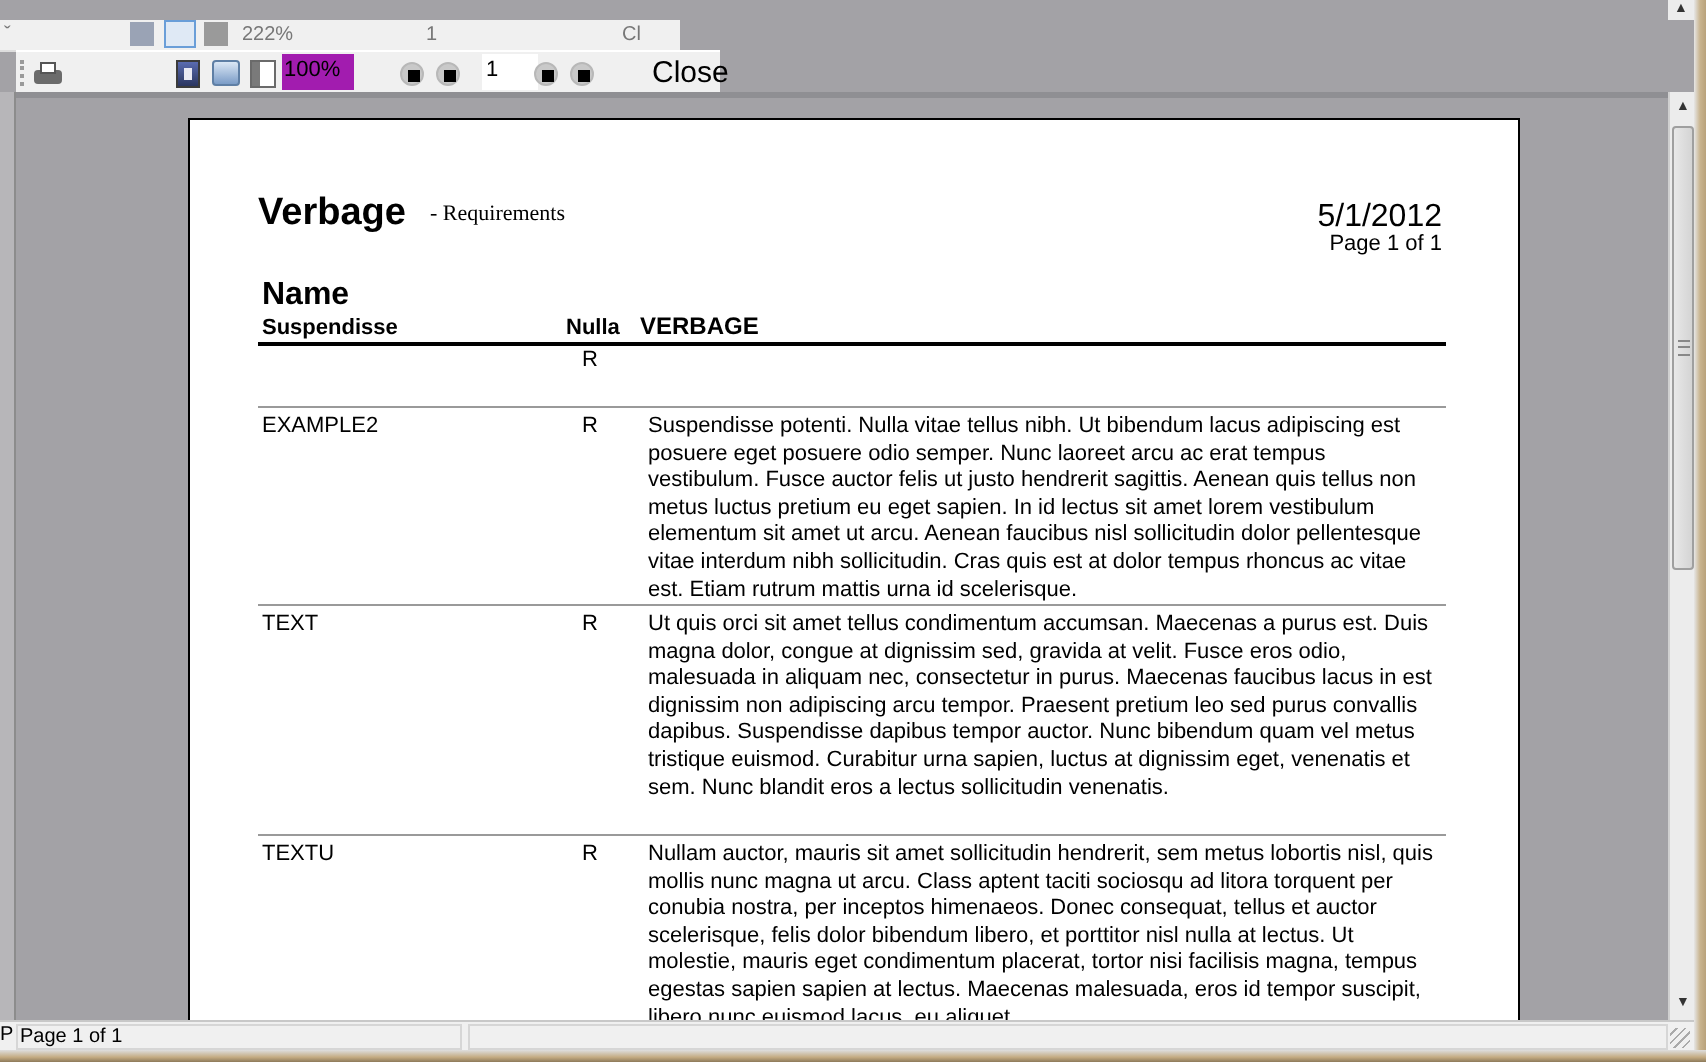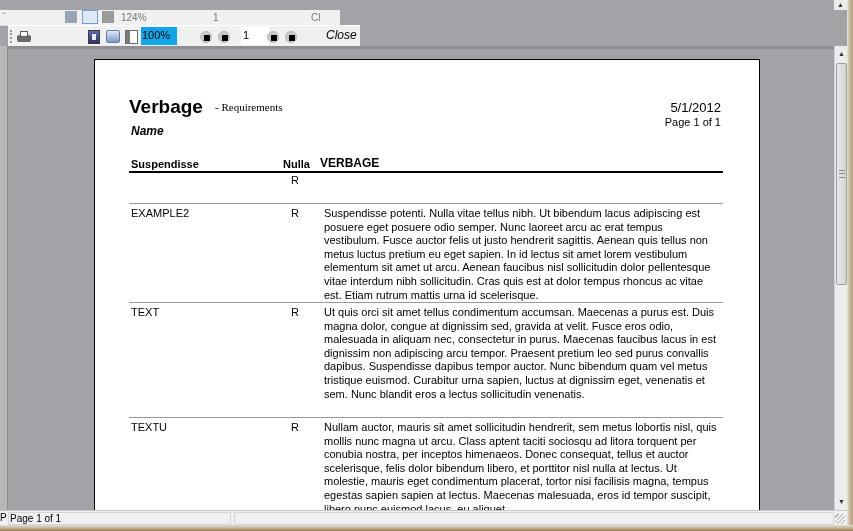--- a/index.html
+++ b/index.html
@@ -9,46 +9,46 @@
     
     .ghost-bar { position: absolute; left: 0; top: 10px; width: 340px; height: 16px; background: #f0f0f0; border-bottom: 1px solid #ddd; overflow: hidden; }
     .ghost-bar .g { position: absolute; top: 2px; font-size: 10px; color: #777; }
     .top-strip { position: absolute; left: 0; top: 0; width: 838px; height: 10px; background: #a3a2a6; }
 
     
     .toolbar { position: absolute; left: 8px; top: 25px; width: 352px; height: 21px; background: #f0f0f0; border-top: 1px solid #fff; }
     .tb-grip { position: absolute; left: 2px; top: 4px; width: 2px; height: 13px; border-left: 2px dotted #9a9a9a; }
     .tb-btn { position: absolute; top: 2px; height: 17px; display: flex; align-items: center; justify-content: center; cursor: pointer; }
     .tb-text { font-size: 11px; color: #000; }
-    .zoom-box { position: absolute; left: 133px; top: 1px; width: 36px; height: 18px; background: #0ea5e9; font-size: 11px; padding: 2px 0 0 1px; }
+    .zoom-box { position: absolute; left: 133px; top: 1px; width: 36px; height: 18px; background: #a21caf; font-size: 11px; padding: 2px 0 0 1px; }
     .page-box { position: absolute; left: 233px; top: 1px; width: 28px; height: 18px; background: #fff; font-size: 11px; padding: 2px 0 0 2px; border: none; }
     .nav-circle { width: 12px; height: 12px; border-radius: 50%; background: #c9c9c9; border: 1px solid #b8b8b8; position: relative; }
     .nav-circle::after { content: ""; position: absolute; top: 3px; left: 3px; border-style: solid; }
-    .close-btn { position: absolute; left: 318px; top: 2px; font-size: 12px; color: #000; font-style: italic; }
+    .close-btn { position: absolute; left: 318px; top: 2px; font-size: 15px; color: #000; }
 
     .icon-print { width: 14px; height: 12px; position: relative; }
     .icon-print .b { position: absolute; left: 0; top: 4px; width: 14px; height: 7px; background: #6b6b6b; border-radius: 2px; }
     .icon-print .p { position: absolute; left: 3px; top: 0; width: 8px; height: 6px; background: #fff; border: 1px solid #555; }
     .icon-page { width: 12px; height: 14px; background: linear-gradient(#5a6bb0,#2a355f); border: 1px solid #3b3b3b; position: relative; }
     .icon-page::after { content:""; position:absolute; left:3px; top:3px; width:4px; height:6px; background:#e9e9f3; }
     .icon-fit { width: 14px; height: 13px; border: 1px solid #5f7fa5; border-radius: 2px; background: linear-gradient(#dbe7f5,#7b9cc7); }
     .icon-layout { width: 13px; height: 14px; border: 1px solid #6a6a6a; background: #fff; position: relative; }
     .icon-layout::before { content:""; position:absolute; left:0; top:0; width:4px; height:12px; background:#7a7a7a; }
 
     
     .preview { position: absolute; left: 8px; top: 46px; width: 826px; height: 464px; background: #a3a2a6; border-top: 3px solid #8f8f93; overflow: hidden; }
     .left-edge { position: absolute; left: 0; top: 46px; width: 8px; height: 464px; background: #b7b6b9; border-right: 1px solid #8c8c8c; }
 
     .page { position: absolute; left: 86px; top: 10px; width: 666px; height: 470px; background: #fff; border: 1px solid #000; }
     .rpt-title { position: absolute; left: 34px; top: 36px; font-size: 19px; font-weight: bold; color: #000; }
     .rpt-sub { position: absolute; left: 120px; top: 41px; font-family: "Liberation Serif", serif; font-size: 11px; color: #000; }
-    .rpt-date { position: absolute; right: 38px; top: 40px; font-size: 13px; text-align: left; }
+    .rpt-date { position: absolute; right: 38px; top: 40px; font-size: 16px; text-align: left; }
     .rpt-page { position: absolute; right: 38px; top: 56px; font-size: 11px; text-align: right; }
 
-    .hdr-name { position: absolute; left: 36px; top: 64px; font-size: 12px; font-weight: bold; font-style: italic; }
+    .hdr-name { position: absolute; left: 36px; top: 79px; font-size: 16px; font-weight: bold; }
     .hdr-desc { position: absolute; left: 36px; top: 98px; font-size: 11px; font-weight: bold; }
     .hdr-type { position: absolute; left: 188px; top: 98px; font-size: 11px; font-weight: bold; }
     .hdr-verb { position: absolute; left: 225px; top: 96px; font-size: 12px; font-weight: bold; }
     .hdr-rule { position: absolute; left: 34px; top: 111px; width: 594px; height: 2px; background: #000; }
 
     .row { position: absolute; left: 34px; width: 594px; }
     .row-rule { position: absolute; left: 0; top: 0; width: 594px; height: 1px; background: #333; border-bottom: 1px solid #9a9a9a; }
     .row-name { position: absolute; left: 2px; top: 4px; font-size: 11px; }
     .row-type { position: absolute; left: 162px; top: 4px; font-size: 11px; }
     .row-verb { position: absolute; left: 195px; top: 4px; width: 396px; font-size: 11px; line-height: 13.6px; color: #000; }
@@ -76,21 +76,21 @@
 
 <div class="frame">
 
   <div class="top-strip"></div>
 
   <div class="ghost-bar">
     <span class="g" style="left:2px;">ˇ</span>
     <span class="g" style="left:65px;top:1px;width:12px;height:12px;background:#9aa3b5;"></span>
     <span class="g" style="left:82px;top:0;width:16px;height:14px;border:1px solid #6a9ed8;background:#dfe9f5;"></span>
     <span class="g" style="left:102px;top:1px;width:12px;height:12px;background:#9a9a9a;"></span>
-    <span class="g" style="left:121px;">124%</span>
+    <span class="g" style="left:121px;">222%</span>
     <span class="g" style="left:213px;">1</span>
     <span class="g" style="left:311px;">Cl</span>
   </div>
 
   <div class="toolbar">
     <div class="tb-grip"></div>
     <div class="tb-btn" style="left:8px;width:16px;">
       <div class="icon-print">
           <div class="b"></div>
           <div class="p"></div>

